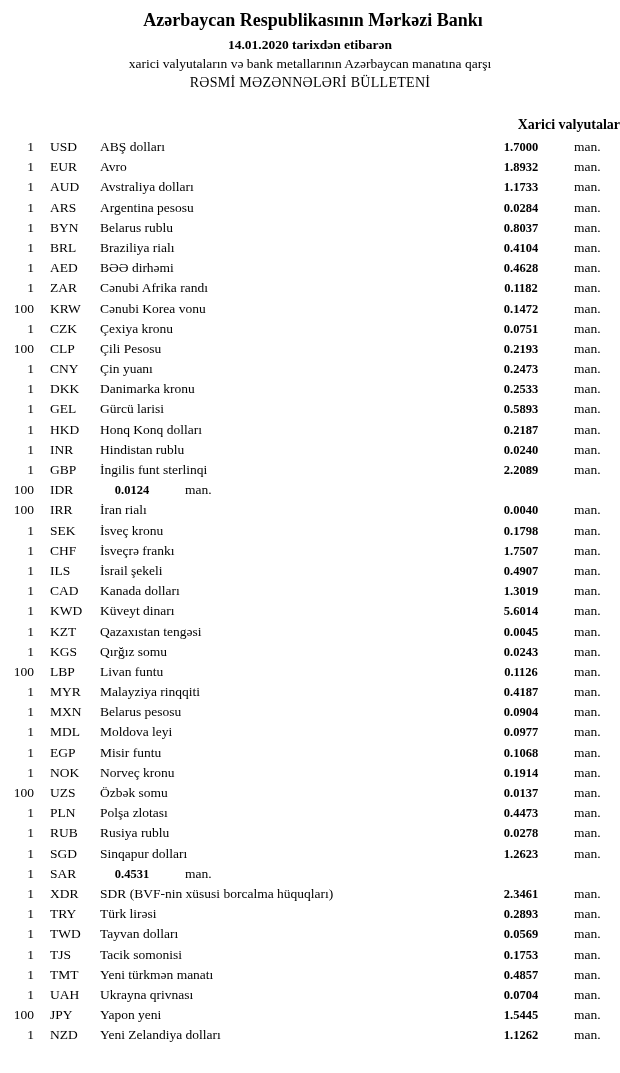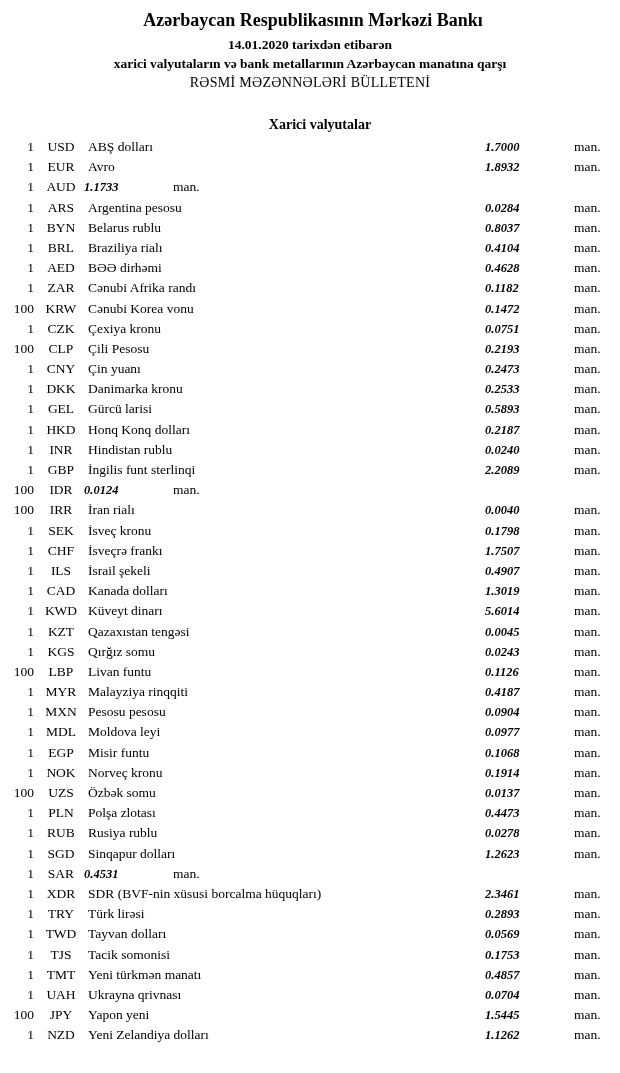--- a/index.html
+++ b/index.html
@@ -28,31 +28,31 @@
     font-weight: bold;
     margin: 2px 0 6px 6px;
   }
   .hdr .date-line {
     font-size: 13.5px;
     font-weight: bold;
     margin: 0 0 3px 0;
   }
   .hdr .subtitle {
     font-size: 13.5px;
-    font-weight: bold;
+    font-weight: normal;
     margin: 0 0 3px 0;
   }
   .hdr .bulletin-title {
     font-size: 14px;
     font-weight: normal;
     letter-spacing: 0.3px;
     margin: 2px 0 0 0;
   }
   .section-title {
-    text-align: center;
+    text-align: right;
     font-size: 14px;
     font-weight: bold;
     margin: 26px 0 4px 0;
     padding-left: 20px;
   }
   .table {
     width: 100%;
   }
   .row {
     display: flex;
@@ -61,37 +61,36 @@
     font-size: 13.5px;
     line-height: 20.2px;
   }
   .row .nominal {
     width: 34px;
     text-align: right;
     flex: 0 0 auto;
   }
   .row .code {
     width: 46px;
-    text-align: center;
+    text-align: left;
     flex: 0 0 auto;
-    margin-left: 4px;
+    margin-left: 16px;
   }
   .row .name {
     flex: 1 1 auto;
     text-align: left;
     padding-left: 4px;
     white-space: nowrap;
     overflow: hidden;
   }
   .row .rate {
     width: 72px;
-    text-align: left;
+    text-align: center;
     flex: 0 0 auto;
     font-weight: bold;
-    font-style: italic;
     font-size: 12.5px;
   }
   .row .unit {
     width: 46px;
     text-align: left;
     flex: 0 0 auto;
     padding-left: 17px;
   }
 </style>
 </head>
@@ -119,20 +118,21 @@
         <div class="row">
           <span class="nominal">1</span>
           <span class="code">EUR</span>
           <span class="name">Avro</span>
           <span class="rate">1.8932</span>
           <span class="unit">man.</span>
         </div>
         <div class="row">
           <span class="nominal">1</span>
           <span class="code">AUD</span>
+          <span class="name">Avstraliya dolları</span>
           <span class="rate">1.1733</span>
           <span class="unit">man.</span>
         </div>
         <div class="row">
           <span class="nominal">1</span>
           <span class="code">ARS</span>
           <span class="name">Argentina pesosu</span>
           <span class="rate">0.0284</span>
           <span class="unit">man.</span>
         </div>
@@ -299,21 +299,21 @@
         <div class="row">
           <span class="nominal">1</span>
           <span class="code">MYR</span>
           <span class="name">Malayziya rinqqiti</span>
           <span class="rate">0.4187</span>
           <span class="unit">man.</span>
         </div>
         <div class="row">
           <span class="nominal">1</span>
           <span class="code">MXN</span>
-          <span class="name">Pesosu pesosu</span>
+          <span class="name">Belarus pesosu</span>
           <span class="rate">0.0904</span>
           <span class="unit">man.</span>
         </div>
         <div class="row">
           <span class="nominal">1</span>
           <span class="code">MDL</span>
           <span class="name">Moldova leyi</span>
           <span class="rate">0.0977</span>
           <span class="unit">man.</span>
         </div>

